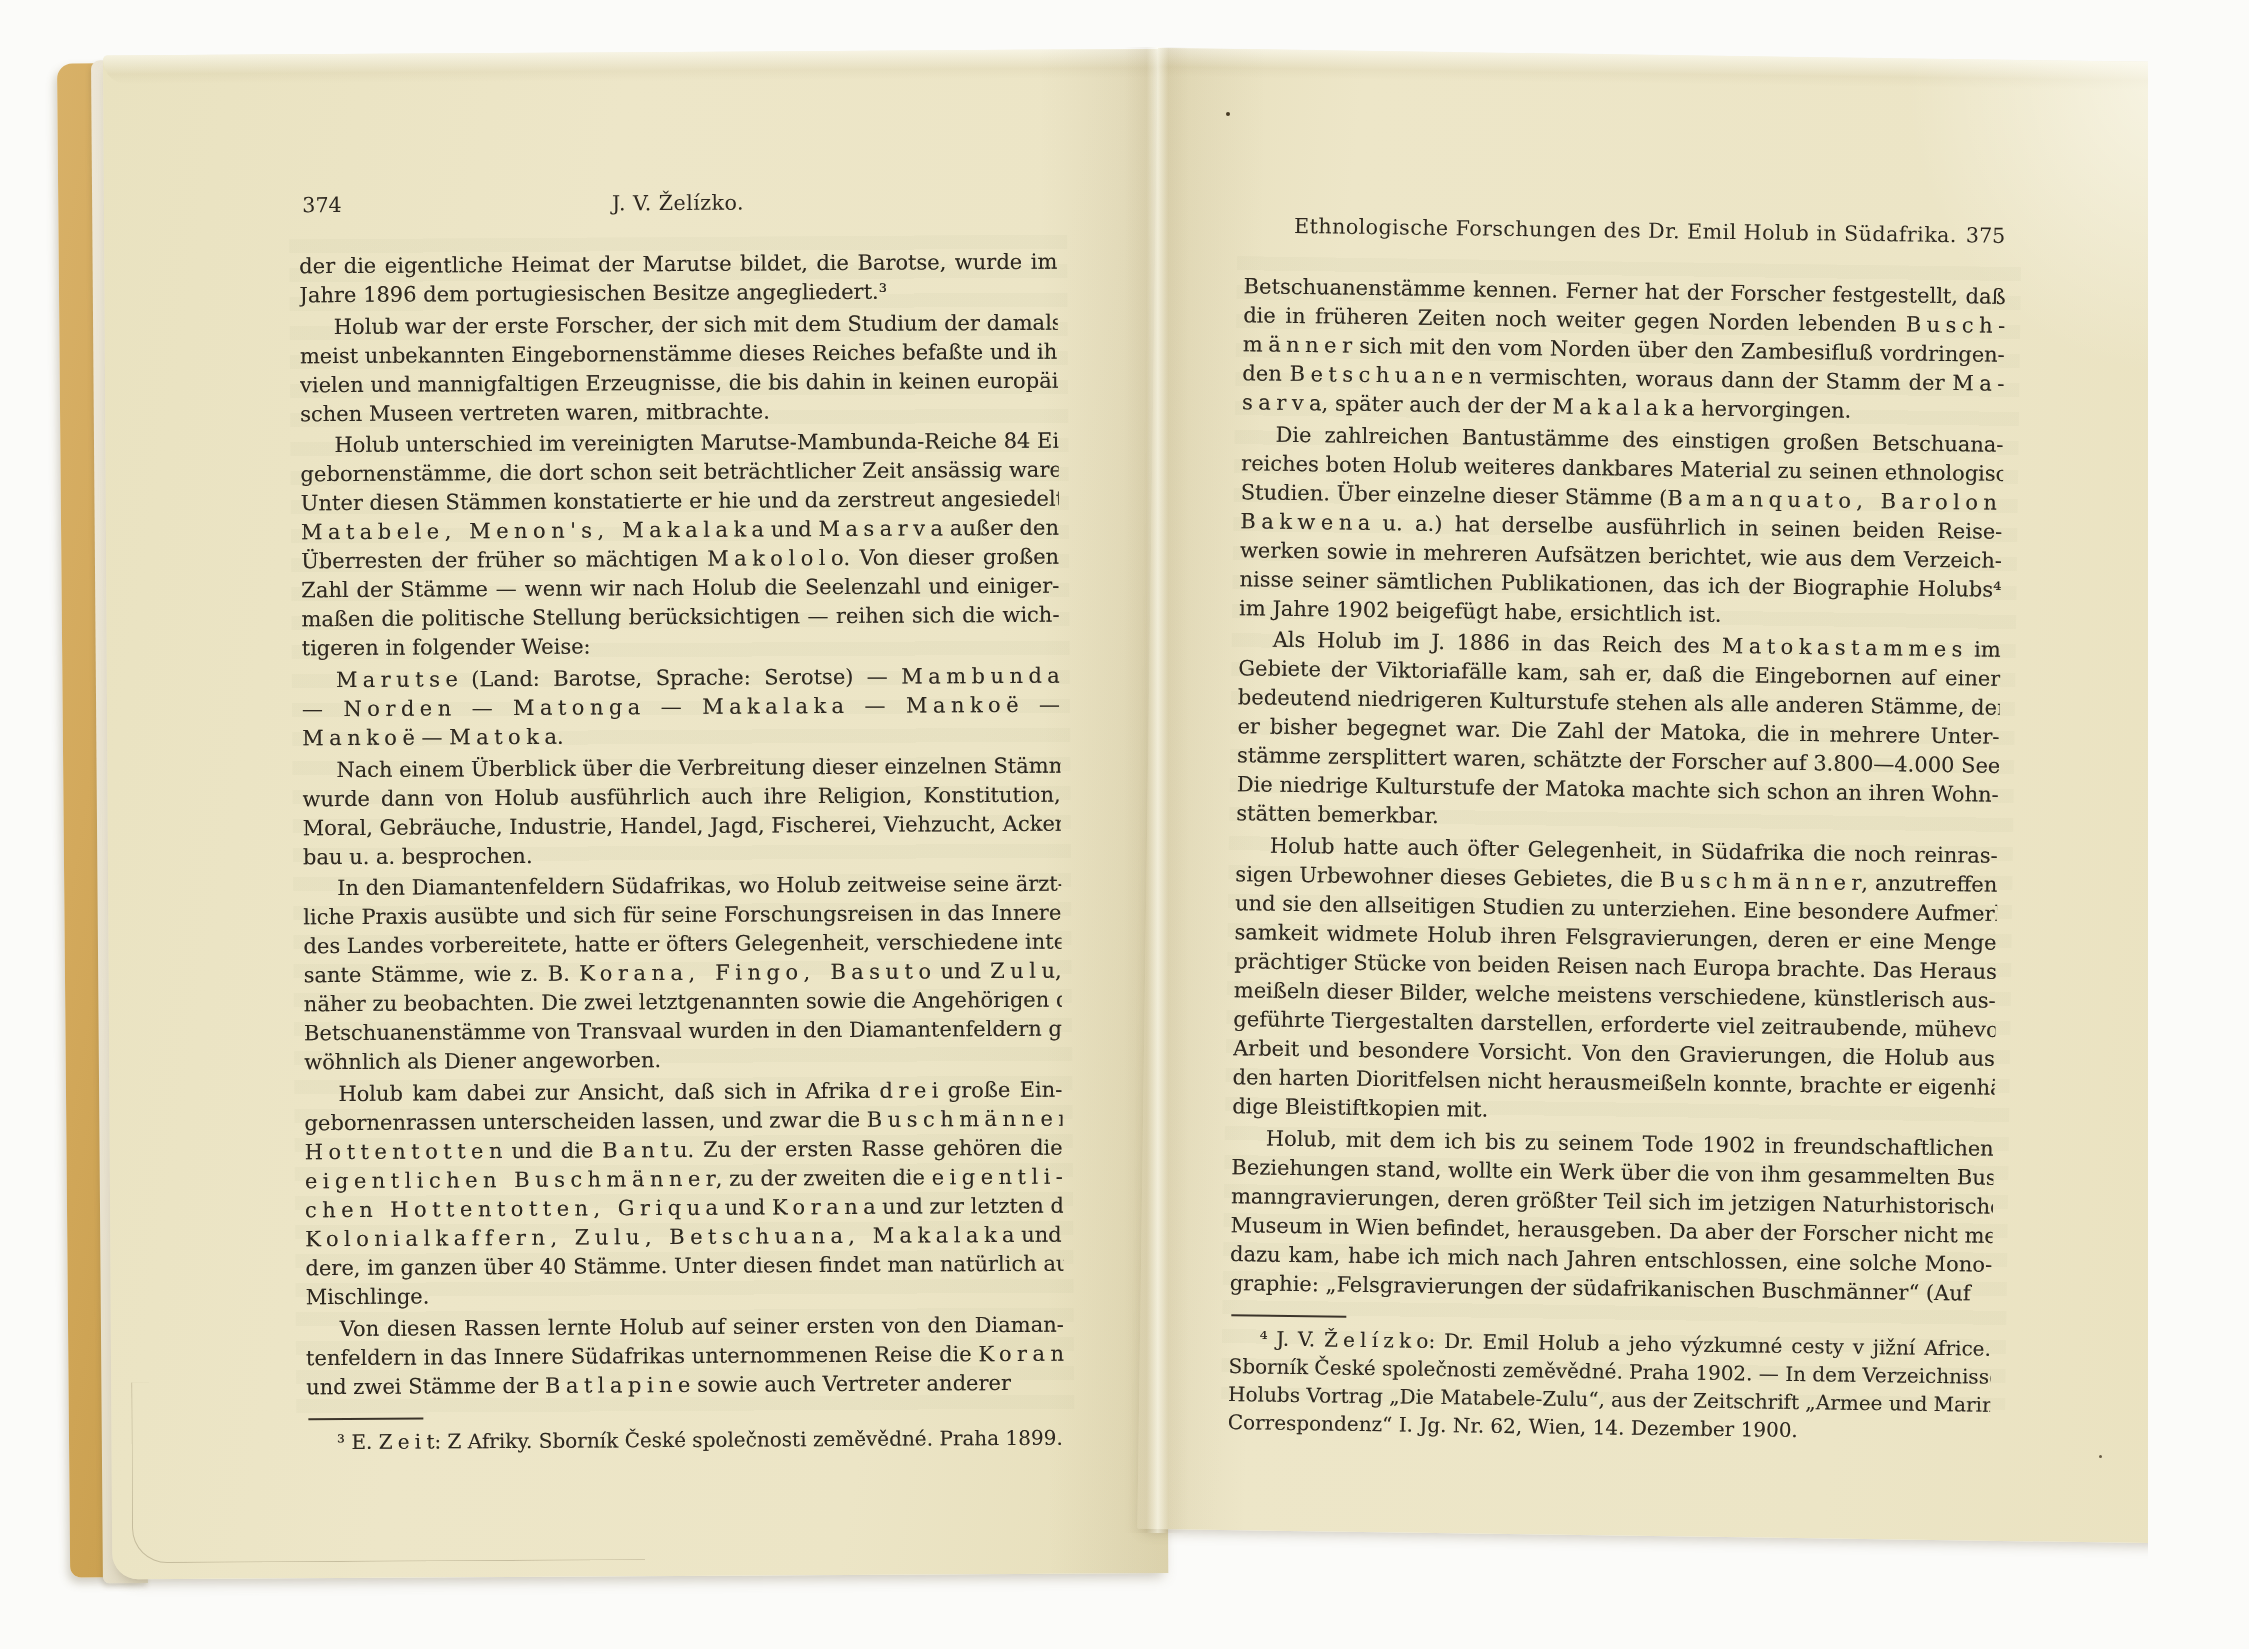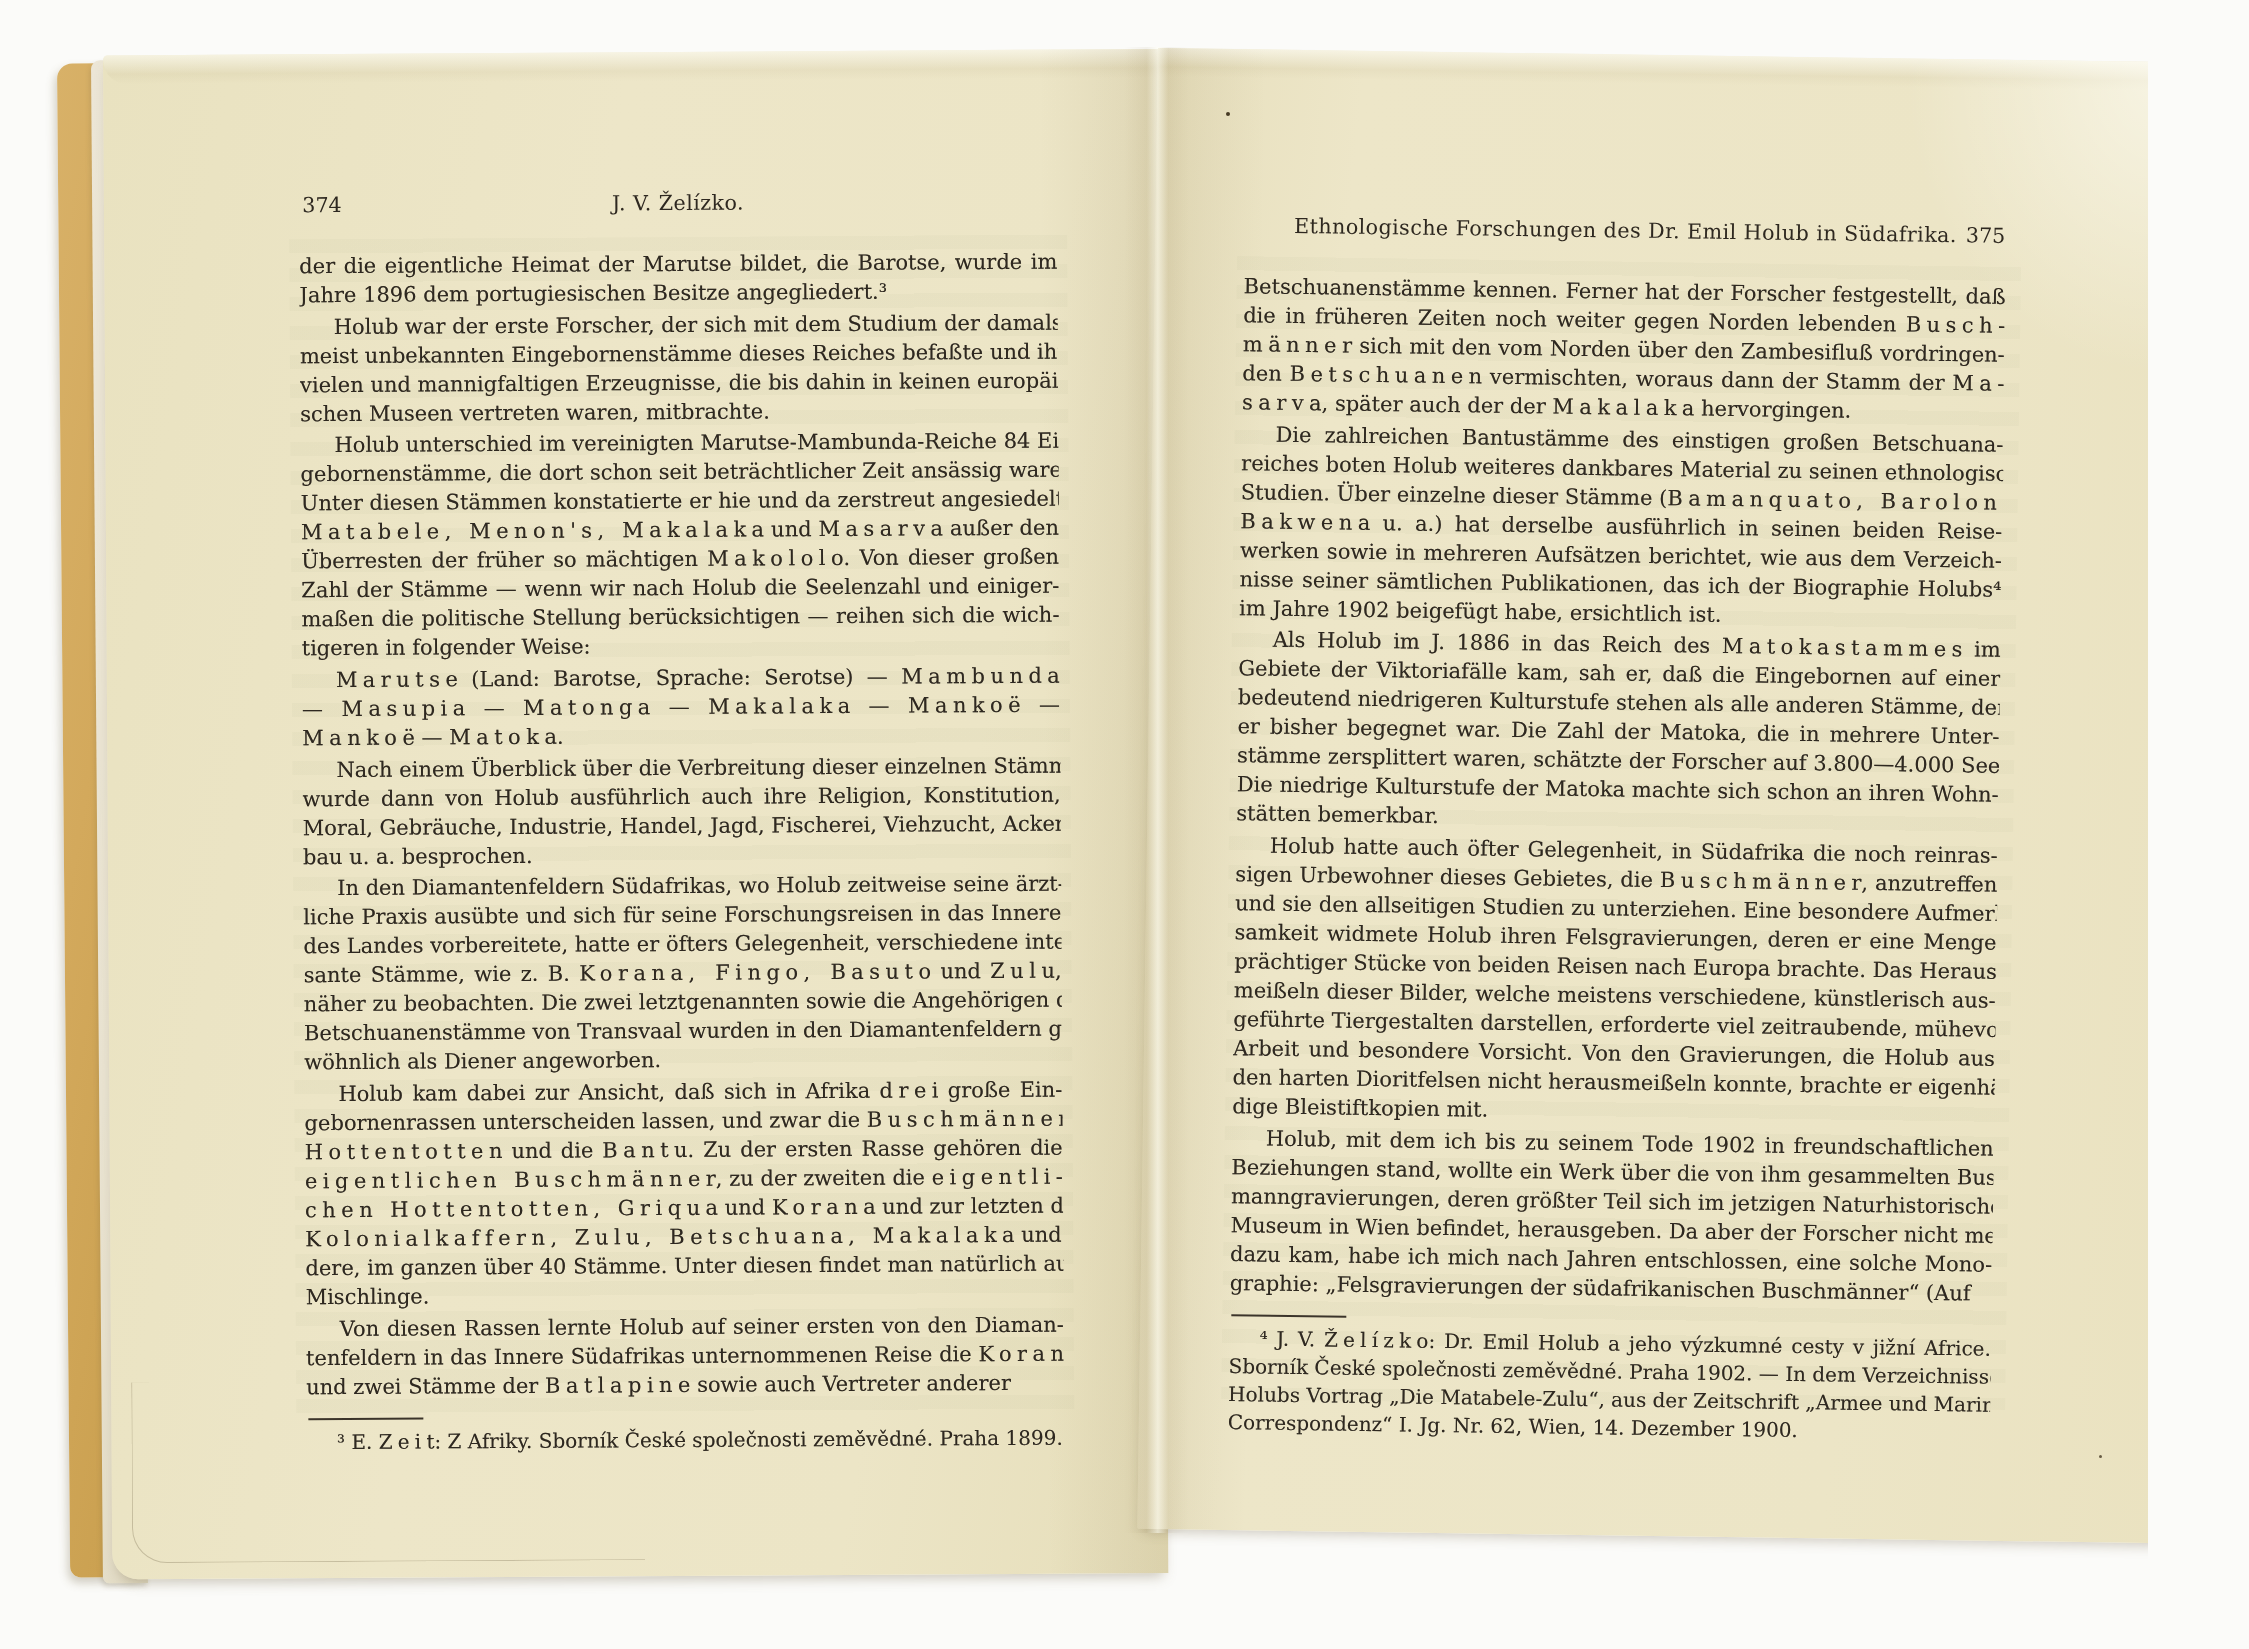--- a/index.html
+++ b/index.html
@@ -135,21 +135,21 @@
             <div class="line">gebornenstämme, die dort schon seit beträchtlicher Zeit ansässig waren.</div>
             <div class="line">Unter diesen Stämmen konstatierte er hie und da zerstreut angesiedelt:</div>
             <div class="line"><span class="sp">Matabele, Menon's, Makalaka</span> und <span class="sp">Masarva</span> außer den</div>
             <div class="line">Überresten der früher so mächtigen <span class="sp">Makololo</span>. Von dieser großen</div>
             <div class="line">Zahl der Stämme — wenn wir nach Holub die Seelenzahl und einiger-</div>
             <div class="line">maßen die politische Stellung berücksichtigen — reihen sich die wich-</div>
             <div class="line last">tigeren in folgender Weise:</div>
           </div>
           <div class="para indent">
             <div class="line"><span class="sp">Marutse</span> (Land: Barotse, Sprache: Serotse) — <span class="sp">Mambunda</span></div>
-            <div class="line">— <span class="sp">Masupia</span> — <span class="sp">Matonga</span> — <span class="sp">Makalaka</span> — <span class="sp">Mankoë</span> —</div>
+            <div class="line">— <span class="sp">Norden</span> — <span class="sp">Matonga</span> — <span class="sp">Makalaka</span> — <span class="sp">Mankoë</span> —</div>
             <div class="line last"><span class="sp">Mankoë</span> — <span class="sp">Matoka</span>.</div>
           </div>
           <div class="para indent">
             <div class="line">Nach einem Überblick über die Verbreitung dieser einzelnen Stämme</div>
             <div class="line">wurde dann von Holub ausführlich auch ihre Religion, Konstitution,</div>
             <div class="line">Moral, Gebräuche, Industrie, Handel, Jagd, Fischerei, Viehzucht, Acker-</div>
             <div class="line last">bau u. a. besprochen.</div>
           </div>
           <div class="para indent">
             <div class="line">In den Diamantenfeldern Südafrikas, wo Holub zeitweise seine ärzt-</div>

